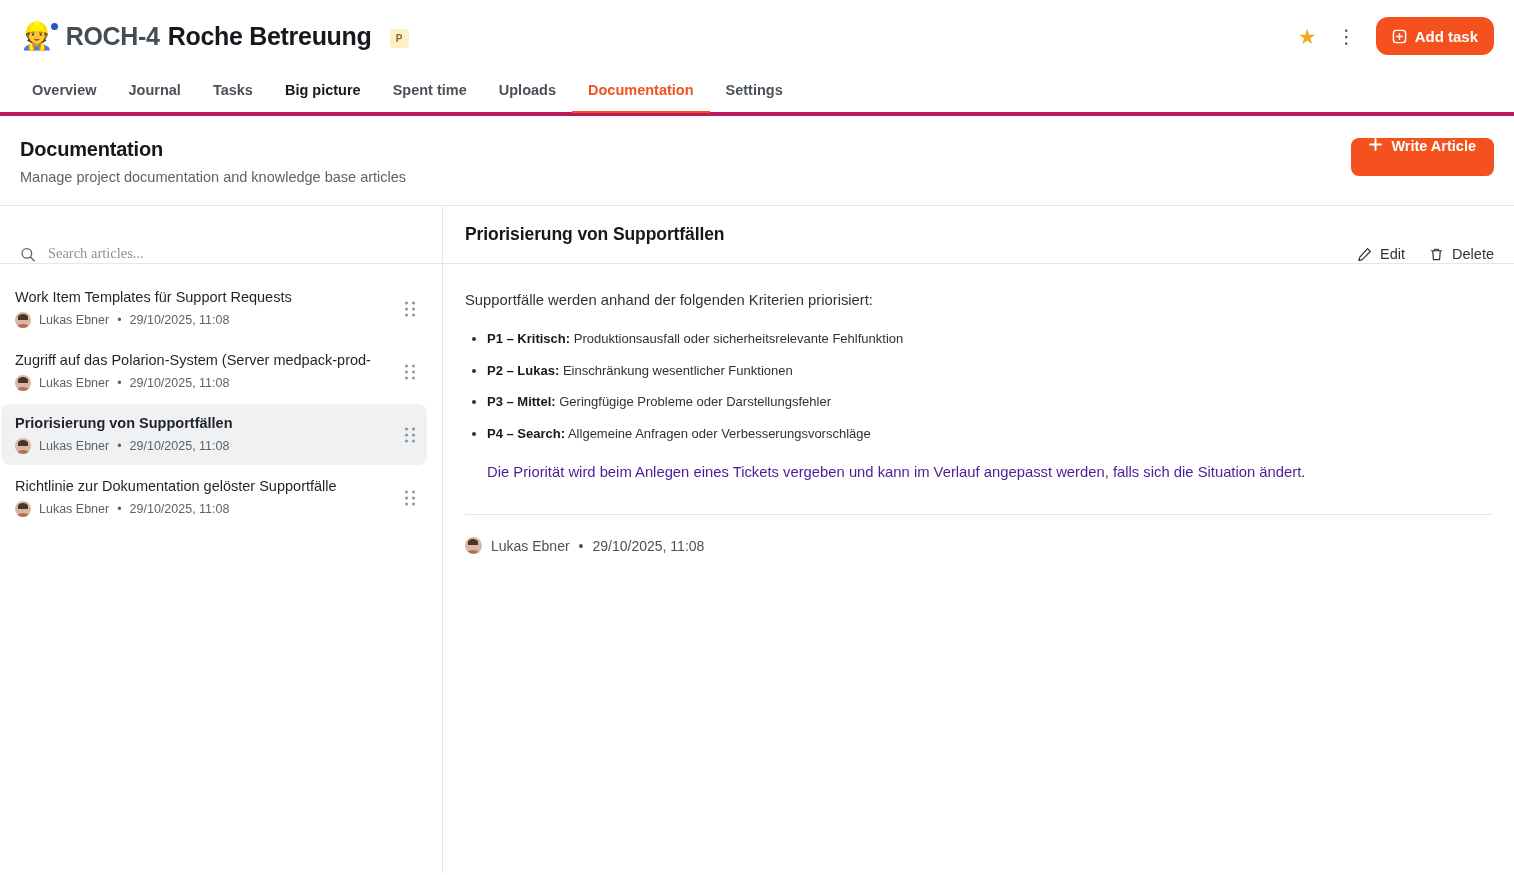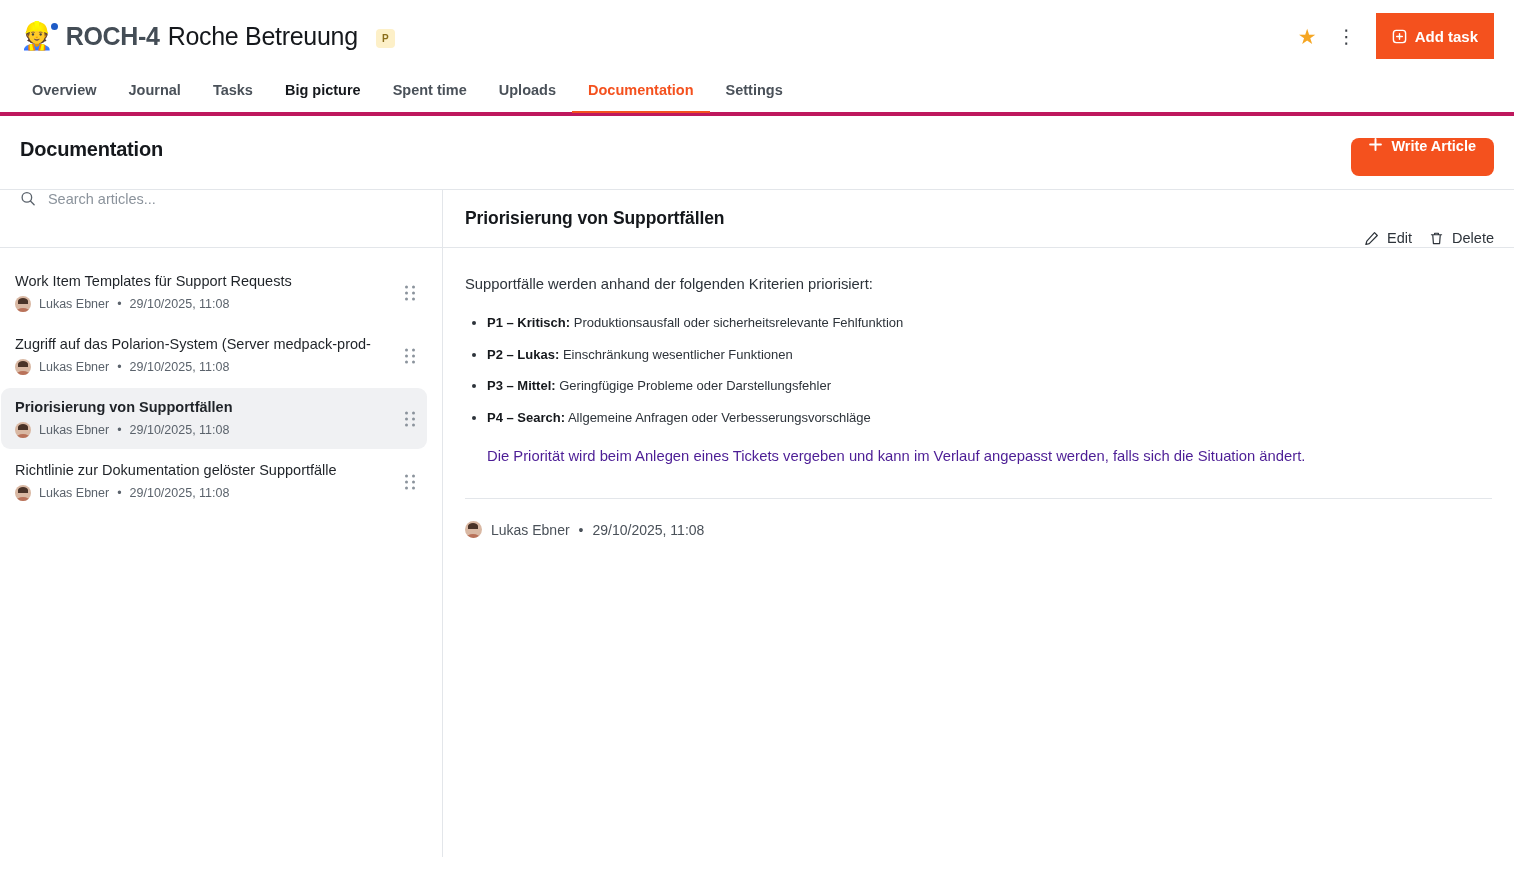--- a/index.html
+++ b/index.html
@@ -36,21 +36,21 @@
   }
   .proj-key {
     font-size: 25px;
     font-weight: 700;
     letter-spacing: -0.3px;
     color: #444d56;
     margin-right: 8px;
   }
   .proj-title {
     font-size: 25px;
-    font-weight: 400;
+    font-weight: 700;
     letter-spacing: -0.3px;
     color: #15181c;
   }
   .proj-badge {
     margin-left: 18px;
     width: 19px; height: 19px;
     border-radius: 4px;
     background: #fdf0c8;
     color: #8a6d1a;
     font-size: 10px;
@@ -71,22 +71,22 @@
     font-size: 19px; color: #3b4047; cursor: pointer;
     padding: 0 6px; line-height: 1;
   }
   .add-task-btn {
     display: flex;
     align-items: center;
     gap: 8px;
     background: #f4511e;
     color: #fff;
     border: none;
-    border-radius: 0;
-    height: 46px;
+    border-radius: 12px;
+    height: 38px;
     padding: 0 16px;
     font-size: 15px;
     font-weight: 600;
     font-family: inherit;
     cursor: pointer;
   }
   .add-task-btn svg { display: block; }
 
   
   .tabs {
@@ -160,24 +160,25 @@
   
   .sidebar {
     width: 443px;
     border-right: 1px solid #e3e6ea;
     display: flex;
     flex-direction: column;
   }
   .search-row {
     height: 58px;
     display: flex;
-    align-items: flex-start;
+    align-items: flex-end;
     gap: 10px;
     padding: 0 20px;
     border-bottom: 1px solid #e3e6ea;
+    font-family: Liberation Serif, serif;
   }
   .search-input {
     border: none;
     outline: none;
     font-size: 14.5px;
     font-family: inherit;
     color: #1f2328;
     width: 100%;
     background: transparent;
   }
@@ -263,21 +264,21 @@
   .content-title {
     font-size: 17.5px;
     font-weight: 700;
     color: #15181c;
     letter-spacing: -0.1px;
   }
   .content-actions {
     margin-left: auto;
     display: flex;
     align-items: flex-end;
-    gap: 17px;
+    gap: 24px;
     margin-top: 39px;
   }
   .action-btn {
     display: flex;
     align-items: center;
     gap: 8px;
     font-size: 14.5px;
     color: #2d333a;
     background: none;
     border: none;
@@ -351,20 +352,21 @@
   <div class="tab dark">Big picture</div>
   <div class="tab">Spent time</div>
   <div class="tab">Uploads</div>
   <div class="tab active">Documentation</div>
   <div class="tab">Settings</div>
 </div>
 
 <div class="page-head">
   <div>
     <div class="page-title">Documentation</div>
+    <div class="page-sub">Manage project documentation and knowledge base articles</div>
   </div>
   <button class="write-btn">
     <svg width="13" height="13" viewBox="0 0 12 12">
       <path d="M6 1v10M1 6h10" stroke="#ffffff" stroke-width="1.8" stroke-linecap="round"></path>
     </svg>
     <span>Write Article</span>
   </button>
 </div>
 
 <div class="body">

